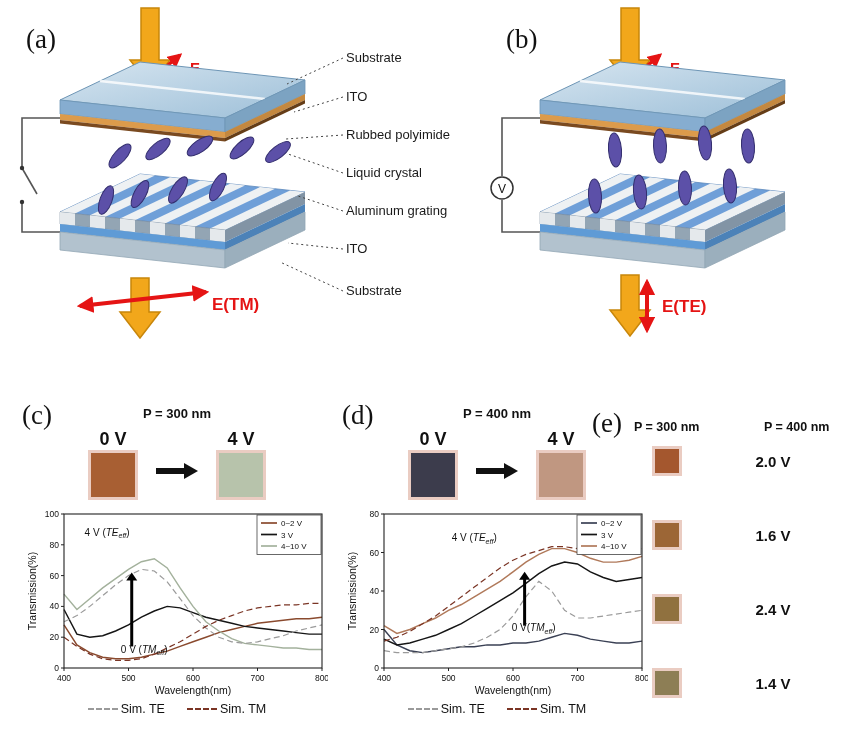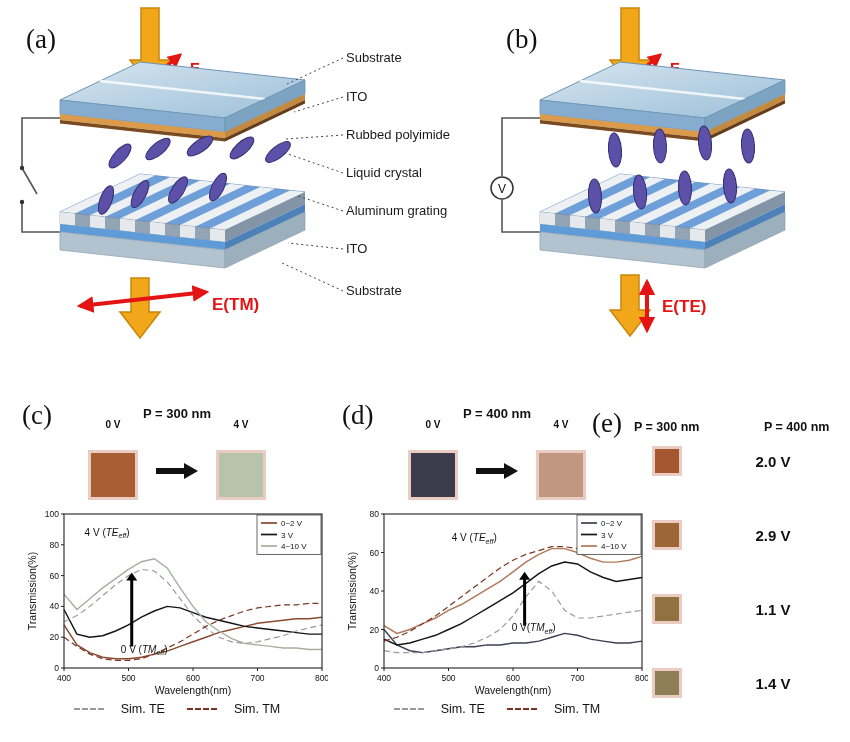--- a/index.html
+++ b/index.html
@@ -9,26 +9,26 @@
   .letter{font-family:"Liberation Serif",serif;font-size:27px;fill:#111;}
   .devlabel{font-size:13px;fill:#1a1a1a;}
   .efield{fill:#e51414;font-weight:bold;}
   .wire{stroke:#555;stroke-width:1.6;fill:none;}
   .leader{stroke:#444;stroke-width:1;stroke-dasharray:2,3;fill:none;}
   .spec-panel{position:absolute;width:322px;}
   .panel-letter{position:absolute;left:6px;top:2px;font-family:"Liberation Serif",serif;font-size:27px;}
   .period{text-align:center;font-weight:bold;font-size:13px;padding-top:8px;}
   .swatch-row{display:flex;justify-content:center;align-items:flex-end;gap:16px;margin-top:3px;height:76px;}
   .swatch-block{display:flex;flex-direction:column;align-items:center;}
-  .swatch-label{font-size:10px;font-weight:bold;margin-bottom:20px;}
+  .swatch-label{font-size:18px;font-weight:bold;margin-bottom:0;}
   .swatch{width:50px;height:50px;border:3px solid #eaccc2;box-sizing:border-box;}
   .trans-arrow{margin-bottom:20px;}
   .chart{display:block;margin:6px auto 0 auto;}
   .sim-legend{display:flex;justify-content:center;gap:22px;margin-top:4px;font-size:12.5px;align-items:center;}
-  .sim-item{display:flex;align-items:center;gap:17px;}
+  .sim-item{display:flex;align-items:center;gap:3px;}
   .sim-sample{display:inline-block;width:30px;height:0;border-top:2.5px dashed #999;}
   .panel-e{position:absolute;left:592px;top:402px;width:252px;}
   .e-head{position:absolute;font-size:12.5px;font-weight:bold;white-space:nowrap;}
   .e-grid{position:absolute;left:44px;top:40px;display:grid;grid-template-columns:62px 78px 62px;grid-auto-rows:38px;align-items:center;justify-items:center;gap:36px;}
   .e-swatch-l{width:30px;height:30px;border:3px solid #eaccc2;box-sizing:border-box;}
   .e-swatch-r{width:28px;height:28px;border:3px solid #eaccc2;box-sizing:border-box;}
   .e-volt{font-size:15px;font-weight:bold;}
 </style>
 </head>
 <body>
@@ -313,24 +313,24 @@
   
   <div class="panel-e">
     <div class="panel-letter" style="left:0;top:6px;">(e)</div>
     <div class="e-head" style="left:42px;top:18px;">P = 300 nm</div>
     <div class="e-head" style="left:172px;top:18px;">P = 400 nm</div>
     <div class="e-grid">
         <div class="e-swatch-l" style="background: rgb(164, 87, 46);"></div>
         <div class="e-volt">2.0 V</div>
         <div class="e-swatch-r" style="background: rgb(48, 48, 60);"></div>
         <div class="e-swatch-l" style="background: rgb(156, 102, 54);"></div>
-        <div class="e-volt">2.9 V</div>
+        <div class="e-volt">1.6 V</div>
         <div class="e-swatch-r" style="background: rgb(77, 58, 51);"></div>
         <div class="e-swatch-l" style="background: rgb(144, 113, 63);"></div>
-        <div class="e-volt">1.1 V</div>
+        <div class="e-volt">2.4 V</div>
         <div class="e-swatch-r" style="background: rgb(100, 70, 57);"></div>
         <div class="e-swatch-l" style="background: rgb(141, 126, 85);"></div>
         <div class="e-volt">1.4 V</div>
         <div class="e-swatch-r" style="background: rgb(116, 80, 63);"></div>
         <div class="e-swatch-l" style="background: rgb(147, 150, 109);"></div>
         <div class="e-volt">1.9 V</div>
         <div class="e-swatch-r" style="background: rgb(129, 89, 68);"></div>
         <div class="e-swatch-l" style="background: rgb(154, 164, 122);"></div>
         <div class="e-volt">3.0 V</div>
         <div class="e-swatch-r" style="background: rgb(138, 95, 71);"></div>

